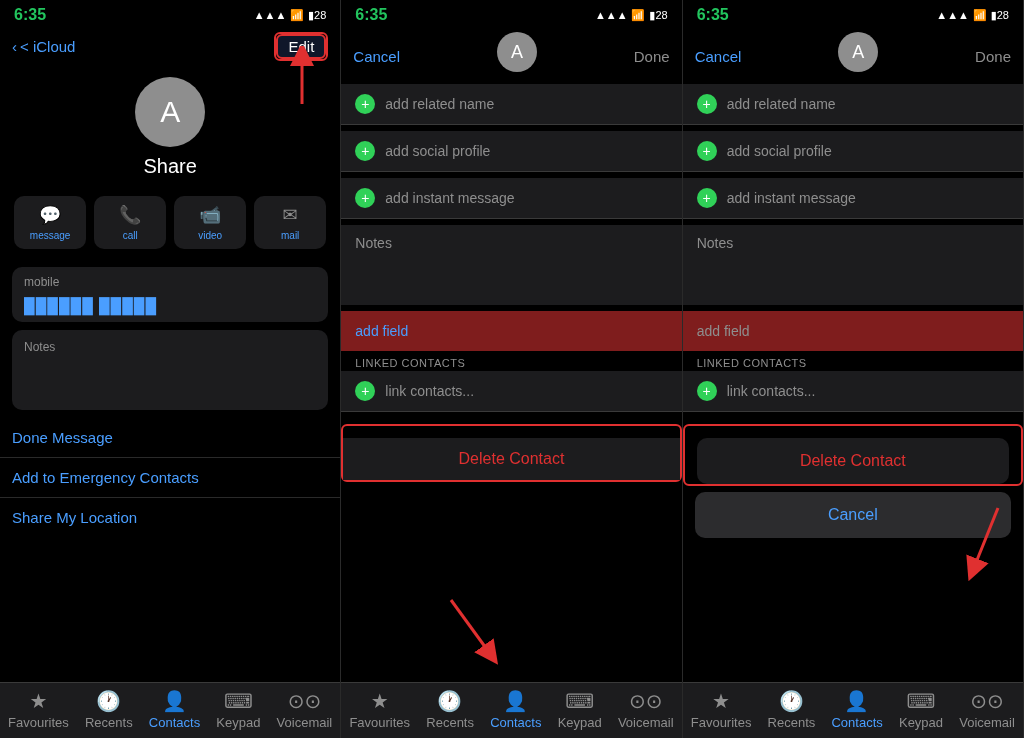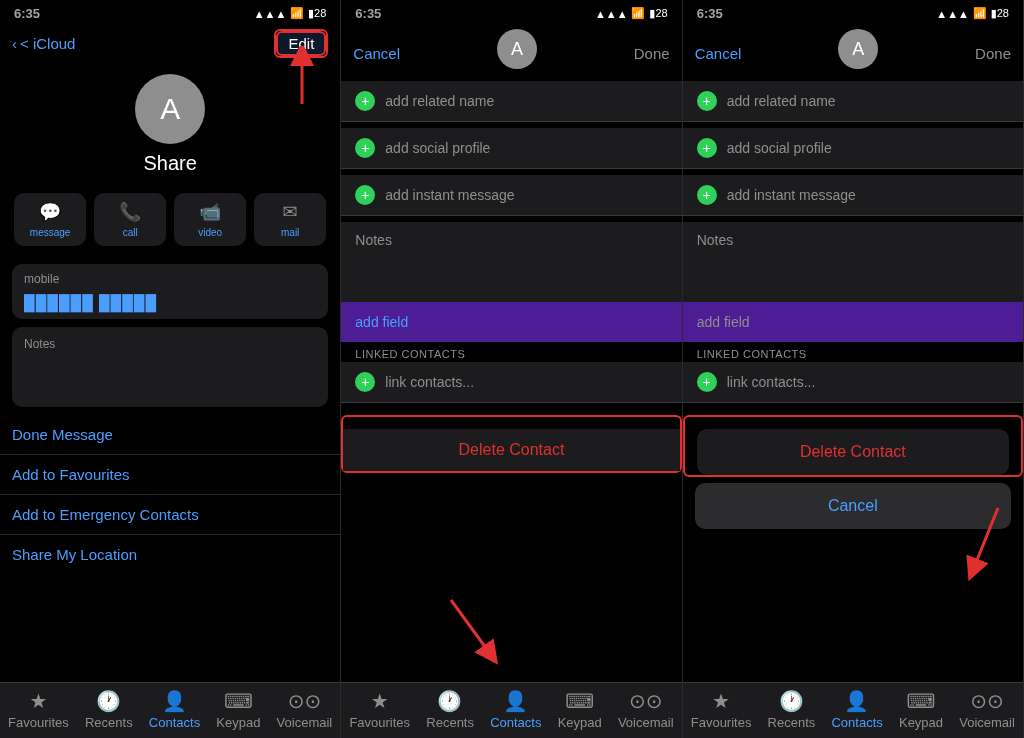--- a/index.html
+++ b/index.html
@@ -26,22 +26,22 @@
 
     
     .status-bar {
       display: flex;
       justify-content: space-between;
       align-items: center;
       padding: 6px 14px 4px;
       background: #000;
     }
     .status-time {
-      color: #a3a3a3;
-      font-size: 13px;
+      color: #22c55e;
+      font-size: 16px;
       font-weight: 600;
     }
     .status-icons {
       display: flex;
       align-items: center;
       gap: 4px;
     }
     .status-icons span {
       color: #fff;
       font-size: 11px;
@@ -252,21 +252,22 @@
       min-height: 80px;
     }
     .notes-edit-label {
       color: #8e8e8e;
       font-size: 14px;
       margin-bottom: 4px;
     }
 
     .add-field-row {
       padding: 11px 14px;
-      background: #4c1d95;
+      background: #7f1d1d;
+      margin-top: 6px;
     }
     .add-field-text {
       color: #4a9eff;
       font-size: 14px;
     }
 
     .linked-contacts-header {
       padding: 6px 14px 2px;
       color: #8e8e8e;
       font-size: 11px;
@@ -415,23 +416,20 @@
 
   <div class="notes-section">
     <div class="notes-label">Notes</div>
   </div>
 
   <div class="link-list">
     <div class="link-item">
       <span>Done Message</span>
     </div>
     <div class="link-item">
-      <span>Add to Favourites</span>
-    </div>
-    <div class="link-item">
       <span>Add to Emergency Contacts</span>
     </div>
     <div class="link-item">
       <span>Share My Location</span>
     </div>
   </div>
 
   <div class="tab-bar">
     <div class="tab-item">
       <span class="tab-icon">★</span>

